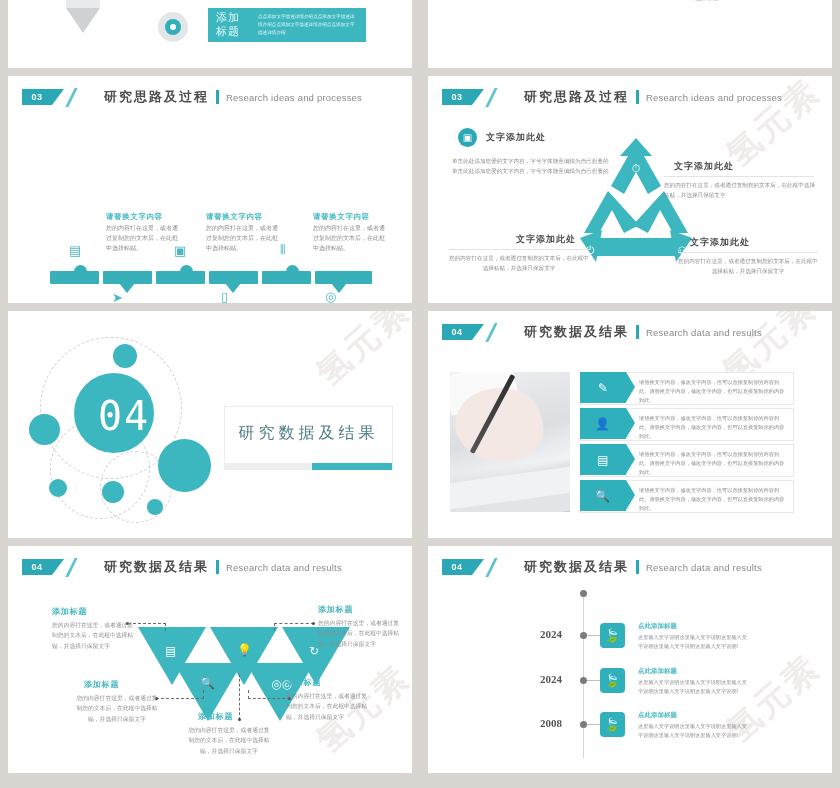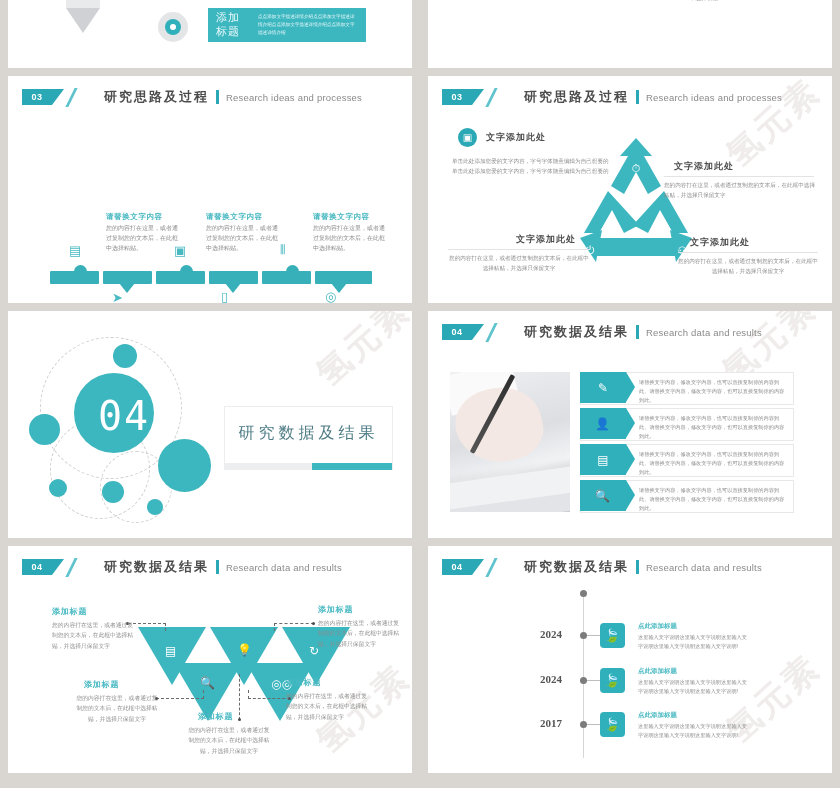--- a/index.html
+++ b/index.html
@@ -387,19 +387,19 @@
 
     <div class="vt-node" style="left:152px;top:131px;"></div>
     <div class="vt-conn" style="left:159px;top:134px;width:13px;"></div>
     <div class="vt-year" style="left:112px;top:127px;">2024</div>
     <div class="vt-sq" style="left:172px;top:122px;">🍃</div>
     <div class="vt-h" style="left:210px;top:121px;">点此添加标题</div>
     <div class="vt-b" style="left:210px;top:132px;">这里输入文字说明这里输入文字说明这里输入文字说明这里输入文字说明这里输入文字说明!</div>
 
     <div class="vt-node" style="left:152px;top:175px;"></div>
     <div class="vt-conn" style="left:159px;top:178px;width:13px;"></div>
-    <div class="vt-year" style="left:112px;top:171px;">2017</div>
+    <div class="vt-year" style="left:112px;top:171px;">2008</div>
     <div class="vt-sq" style="left:172px;top:166px;">🍃</div>
     <div class="vt-h" style="left:210px;top:165px;">点此添加标题</div>
     <div class="vt-b" style="left:210px;top:176px;">这里输入文字说明这里输入文字说明这里输入文字说明这里输入文字说明这里输入文字说明!</div>
   </div>
 
 </div>
 
 </body></html>

